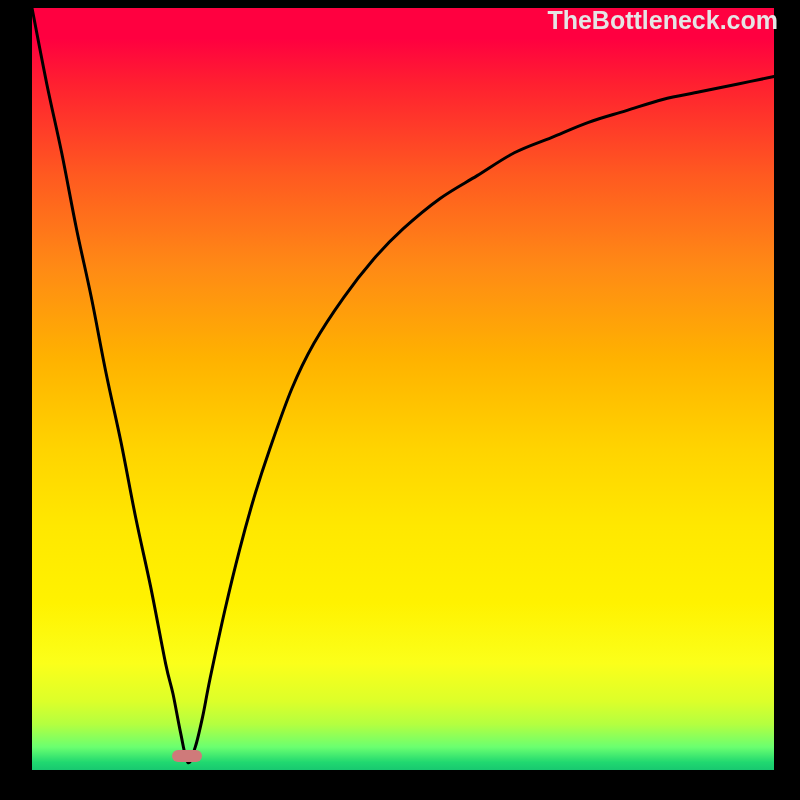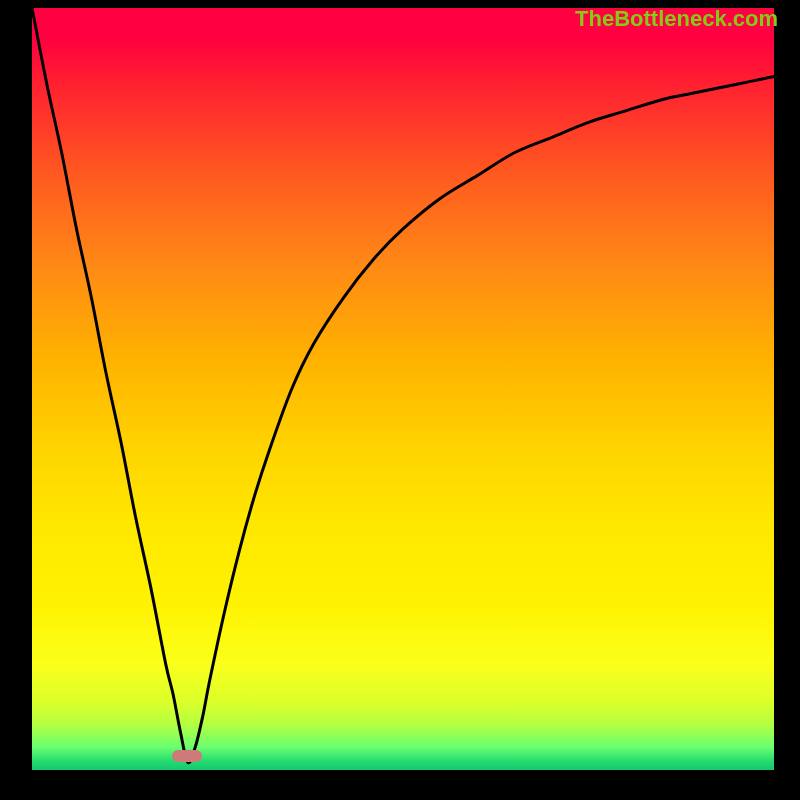--- a/index.html
+++ b/index.html
@@ -38,23 +38,23 @@
       #6aff70 97%,
       #20d870 99%,
       #18c870 100%
     );
   }
   .watermark {
     position: absolute;
     right: 22px;
     top: 6px;
     font-family: Arial, Helvetica, sans-serif;
-    font-size: 22px;
+    font-size: 25px;
     font-weight: 600;
-    color: #84cc16;
+    color: #e5e5e5;
     user-select: none;
   }
   .curve-svg {
     position: absolute;
     left: 0;
     top: 0;
     width: 742px;
     height: 762px;
     overflow: visible;
   }

